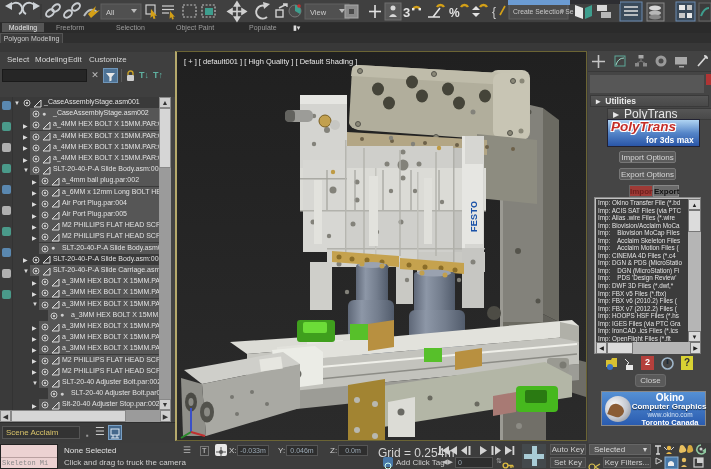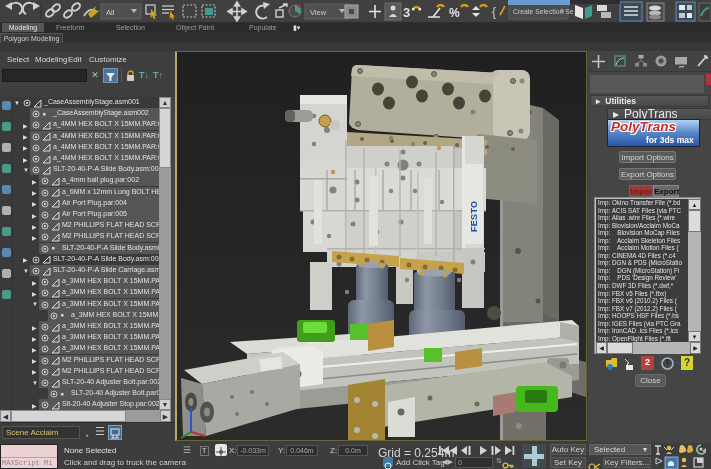--- a/index.html
+++ b/index.html
@@ -741,20 +741,21 @@
     <rect x="205" y="277" width="9" height="12" fill="#57c02a"></rect>
   </g>
 
   <polygon points="191,272 217,268 217,295 191,299" fill="#b89040"></polygon>
   <polygon points="278,300 305,296 305,314 278,318" fill="#b89040"></polygon>
 
   <line x1="14" y1="356" x2="14" y2="380" stroke="#3a50c8" stroke-width="2"></line>
   <line x1="14" y1="380" x2="4" y2="386" stroke="#2a8a2a" stroke-width="2"></line>
   <line x1="14" y1="380" x2="28" y2="384" stroke="#c03030" stroke-width="2"></line>
   </svg>
+  <div class="abs" style="left:7px;top:5px;color:#e8e8e8;font-size:7.5px;">[ + ] [ default001 ] [ High Quality ] [ Default Shading ]</div>
 </div>
 
 <div class="abs" id="rpanel" style="left:588px;top:51px;width:123px;height:392px;background:#454545;">
 
   <div class="abs" style="left:0;top:0;width:123px;height:21px;background:#434343;border-bottom:1px solid #383838;">
     <span class="abs" style="left:3px;top:3px;"><svg width="15" height="15" viewBox="0 0 15 15">
             <path d="M7.5 1v13M1 7.5h13" stroke="#c4c4c4" stroke-width="1.6"></path>
           </svg></span>
     <span class="abs" style="left:25px;top:3px;"><svg width="14" height="14" viewBox="0 0 14 14">
             <rect x="2" y="2" width="10" height="10" fill="none" stroke="#5da898"></rect>
@@ -825,26 +826,34 @@
     <span class="abs" style="left:36px;top:0;width:13px;height:14px;background:#b5403c;color:#fff;font-size:9px;font-weight:bold;text-align:center;line-height:13px;">2</span>
     <span class="abs" style="left:55px;top:0;"><svg width="15" height="15" viewBox="0 0 15 15">
             <circle cx="7.5" cy="7.5" r="5.5" fill="none" stroke="#9fb6c9" stroke-width="1.6"></circle>
             <path d="M7.5 3v5" stroke="#1c2a36" stroke-width="1.6"></path>
           </svg></span>
     <span class="abs" style="left:76px;top:0;width:12px;height:14px;background:#d8d233;color:#333;font-size:10px;font-weight:bold;text-align:center;line-height:13px;">?</span>
   </div>
 
   <div class="abs" style="left:47px;top:323px;width:31px;height:13px;background:#5a5a5a;border:1px solid #6a6a6a;border-radius:3px;color:#d0d0d0;font-size:8px;text-align:center;line-height:12px;">Close</div>
 
+  <div class="abs" style="left:13px;top:340px;width:105px;height:35px;background:linear-gradient(#5590d4,#2a5cb0);border:1px solid #888;">
+    <div class="abs" style="left:3px;top:4px;width:26px;height:26px;border-radius:50%;background:radial-gradient(circle at 35% 35%,#f8f8f8,#c4c8d0 55%,#787e88);"></div>
+    <div class="abs" style="left:7px;top:12px;width:15px;height:13px;border-radius:50% 50% 50% 0;background:#8a5c34;transform:rotate(20deg);"></div>
+    <div class="abs" style="left:32px;top:0px;width:72px;text-align:center;color:#fff;font-size:10px;font-weight:bold;">Okino</div>
+    <div class="abs" style="left:28px;top:10px;width:78px;text-align:center;color:#fff;font-size:8px;font-weight:bold;white-space:nowrap;text-shadow:0 1px 1px #123;">Computer Graphics</div>
+    <div class="abs" style="left:32px;top:19px;width:72px;text-align:center;color:#cfe0f4;font-size:6.5px;white-space:nowrap;">www.okino.com</div>
+    <div class="abs" style="left:32px;top:26px;width:72px;text-align:center;color:#fff;font-size:7.5px;font-weight:bold;white-space:nowrap;">Toronto Canada</div>
+  </div>
 </div>
 
 <div class="abs" id="statusbar" style="left:0;top:443px;width:711px;height:26px;background:#3d3d3d;">
   <div class="abs" style="left:0;top:1px;width:58px;height:25px;background:#ecd2d2;border:1px solid #222;">
     <div class="abs" style="left:0;top:12px;width:56px;height:1px;background:#b9a0a0;"></div>
-    <div class="abs" style="left:1px;top:14px;color:#8a8a8a;font-size:7px;font-family:'Liberation Mono',monospace;white-space:nowrap;">MAXScript Mi</div>
+    <div class="abs" style="left:1px;top:14px;color:#8a8a8a;font-size:7px;font-family:'Liberation Mono',monospace;white-space:nowrap;">Skeleton Mi</div>
   </div>
   <div class="abs" style="left:64px;top:3px;color:#e2e2e2;font-size:8px;">None Selected</div>
   <div class="abs" style="left:64px;top:15px;color:#cfcfcf;font-size:8px;text-align:center;">Click and drag to truck the camera</div>
   <span class="abs" style="left:183px;top:2px;color:#bbb;font-size:9px;">☰</span>
   <span class="abs" style="left:200px;top:3px;color:#aaa;font-size:7px;border:1px solid #777;padding:0 1px;">𝐓</span>
   <span class="abs" style="left:215px;top:1px;width:12px;height:12px;background:#e8e8e8;border-radius:2px;"><svg width="12" height="12" viewBox="0 0 12 12">
           <path d="M6 1v10M1 6h10" stroke="#555"></path>
           <circle cx="6" cy="6" r="2" fill="#555"></circle>
         </svg></span>
   <span class="abs" style="left:229px;top:3px;color:#cfcfcf;font-size:8px;">X:</span>

